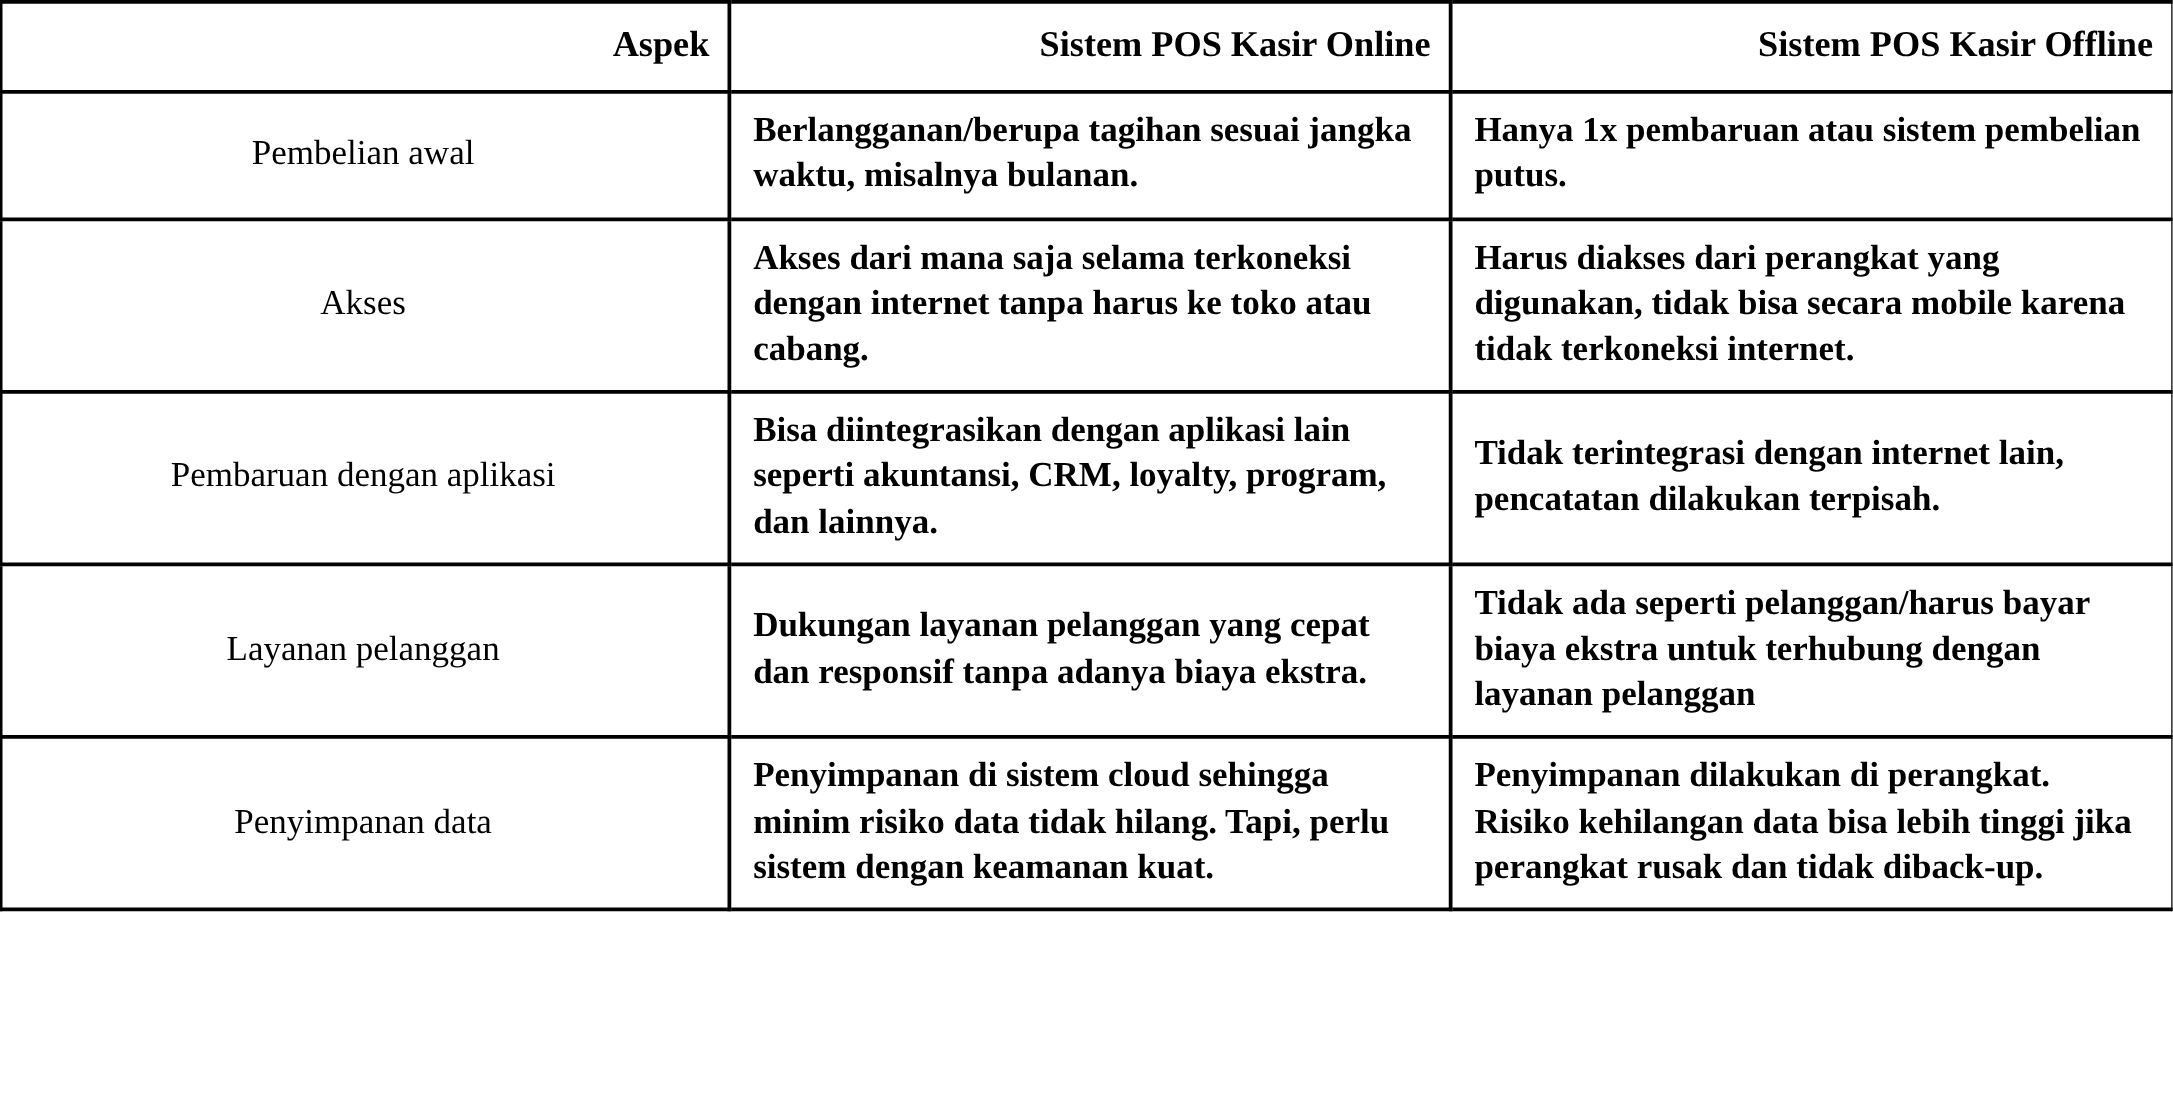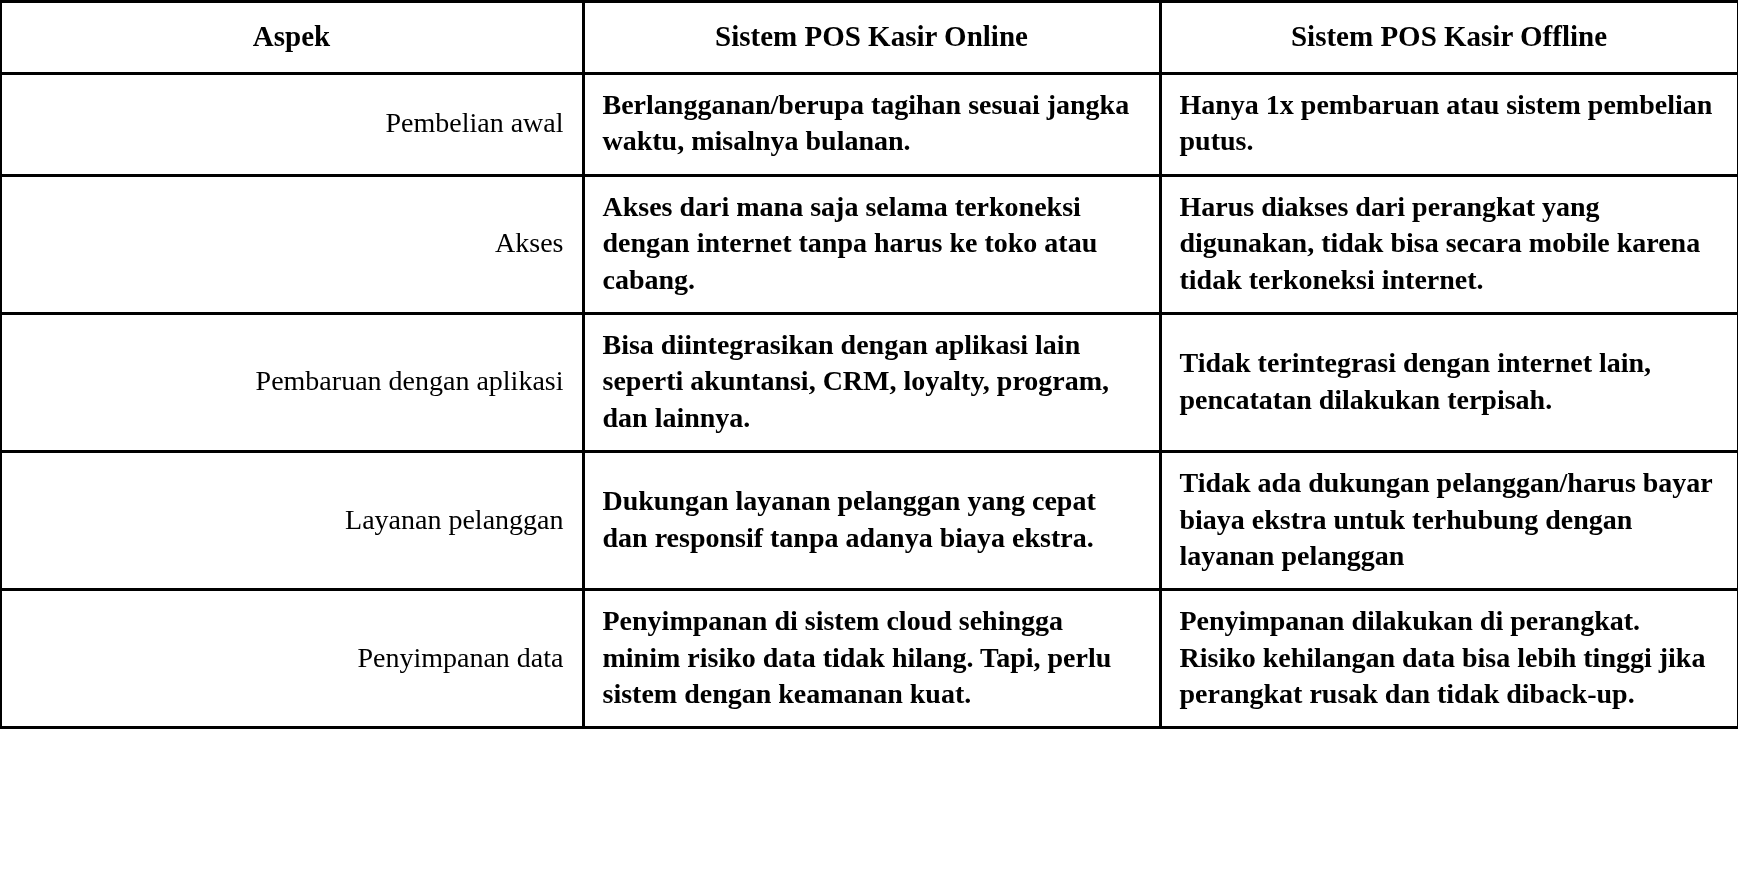--- a/index.html
+++ b/index.html
@@ -31,35 +31,35 @@
   table.comparison col.c1 { width: 577px; }
   table.comparison col.c2 { width: 578px; }
 
   table.comparison th,
   table.comparison td {
     border: 3px solid #000000;
     vertical-align: middle;
     box-sizing: border-box;
   }
   table.comparison thead th {
-    text-align: center;
+    text-align: right;
     font-weight: bold;
     font-size: 29px;
     line-height: 1.25;
     padding: 12px 14px 14px 14px;
     height: 72px;
   }
   table.comparison tbody td {
     font-size: 28px;
     line-height: 1.30;
     padding: 12px 18px 14px 18px;
     font-weight: normal;
   }
   table.comparison tbody td.aspect {
-    text-align: right;
+    text-align: center;
     padding-left: 16px;
   }
   table.comparison tbody td.detail {
     text-align: left;
     padding-left: 18px;
     font-weight: bold;
   }
   
   table.comparison tr > *:first-child { border-left-width: 3px; }
   table.comparison tr > *:last-child { border-right-width: 3px; }
@@ -93,21 +93,21 @@
         <td class="detail">Harus diakses dari perangkat yang digunakan, tidak bisa secara mobile karena tidak terkoneksi internet.</td>
       </tr>
       <tr>
         <td class="aspect">Pembaruan dengan aplikasi</td>
         <td class="detail">Bisa diintegrasikan dengan aplikasi lain seperti akuntansi, CRM, loyalty, program, dan lainnya.</td>
         <td class="detail">Tidak terintegrasi dengan internet lain, pencatatan dilakukan terpisah.</td>
       </tr>
       <tr>
         <td class="aspect">Layanan pelanggan</td>
         <td class="detail">Dukungan layanan pelanggan yang cepat dan responsif tanpa adanya biaya ekstra.</td>
-        <td class="detail">Tidak ada dukungan pelanggan/harus bayar biaya ekstra untuk terhubung dengan layanan pelanggan</td>
+        <td class="detail">Tidak ada seperti pelanggan/harus bayar biaya ekstra untuk terhubung dengan layanan pelanggan</td>
       </tr>
       <tr>
         <td class="aspect">Penyimpanan data</td>
         <td class="detail">Penyimpanan di sistem cloud sehingga minim risiko data tidak hilang. Tapi, perlu sistem dengan keamanan kuat.</td>
         <td class="detail">Penyimpanan dilakukan di perangkat. Risiko kehilangan data bisa lebih tinggi jika perangkat rusak dan tidak diback-up.</td>
       </tr>
     </tbody>
   </table>
 </div>
 

